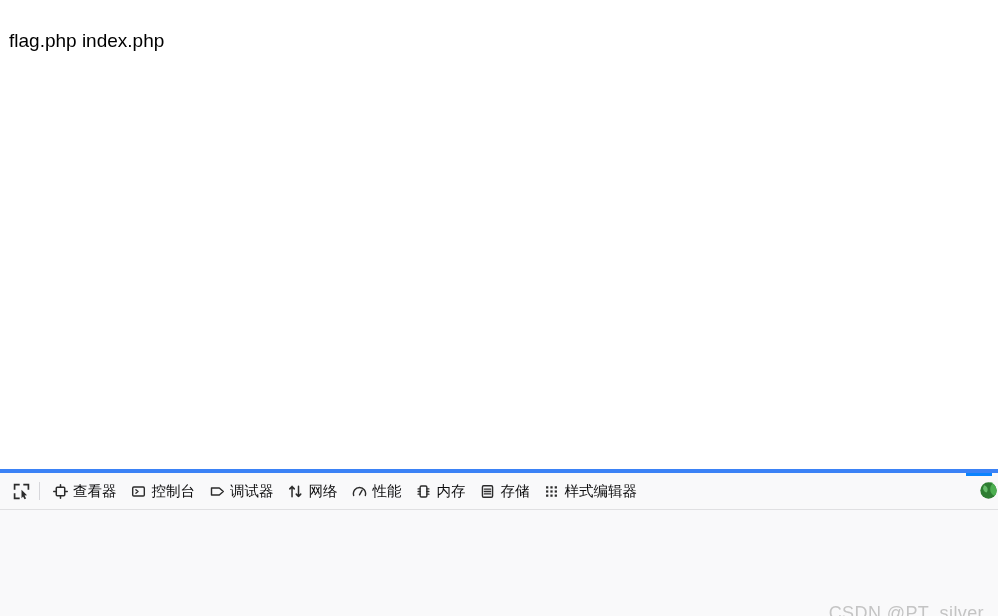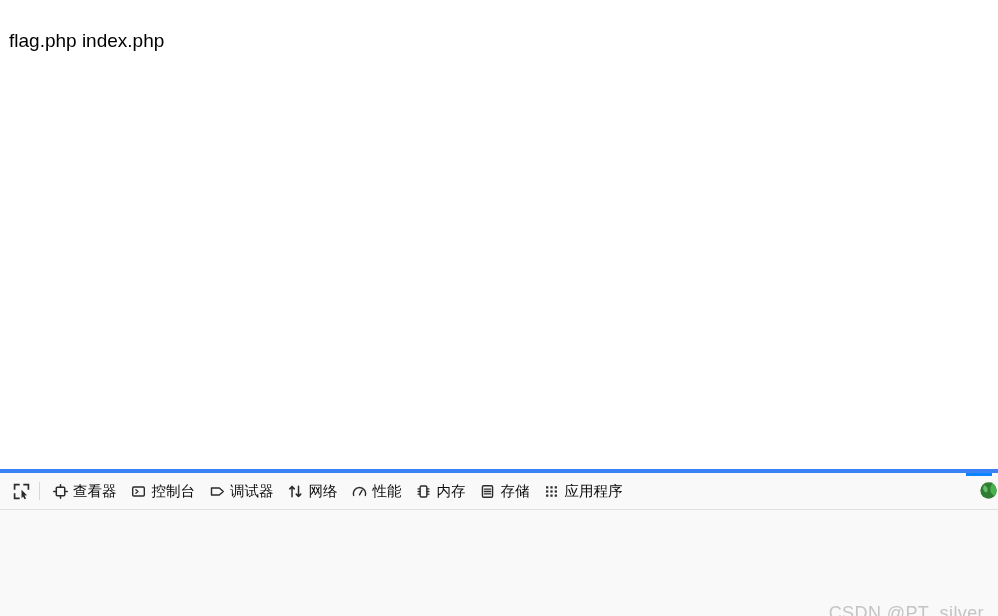--- a/index.html
+++ b/index.html
@@ -223,21 +223,21 @@
               <rect x="11.4" y="2.4" width="2.4" height="2.4"></rect>
               <rect x="2.2" y="6.8" width="2.4" height="2.4"></rect>
               <rect x="6.8" y="6.8" width="2.4" height="2.4"></rect>
               <rect x="11.4" y="6.8" width="2.4" height="2.4"></rect>
               <rect x="2.2" y="11.2" width="2.4" height="2.4"></rect>
               <rect x="6.8" y="11.2" width="2.4" height="2.4"></rect>
               <rect x="11.4" y="11.2" width="2.4" height="2.4"></rect>
             </g>
           </svg>
         </span>
-        <span class="dt-lbl">应用程序</span>
+        <span class="dt-lbl">样式编辑器</span>
       </div>
 
       <div class="dt-blue-bar"></div>
 
       <div class="dt-ext-icon">
         <svg width="19" height="19" viewBox="0 0 20 20">
           <circle cx="10" cy="10" r="8.6" fill="#2e7d32"></circle>
           <path d="M10 1.6c4.7 0 8.6 3.8 8.6 8.4 0 2.2-.9 4.3-2.4 5.8-2.6-1.1-4.4-3.9-4.4-7 0-2.8 1.4-5.3 3.4-6.6A8.6 8.6 0 0 0 10 1.6z" fill="#4caf50"></path>
           <path d="M5.2 4.4c2.2.4 3.9 2.3 3.9 4.6 0 1.2-.5 2.4-1.3 3.2-1.9-.7-3.3-2.5-3.5-4.6z" fill="#66bb6a"></path>
         </svg>

